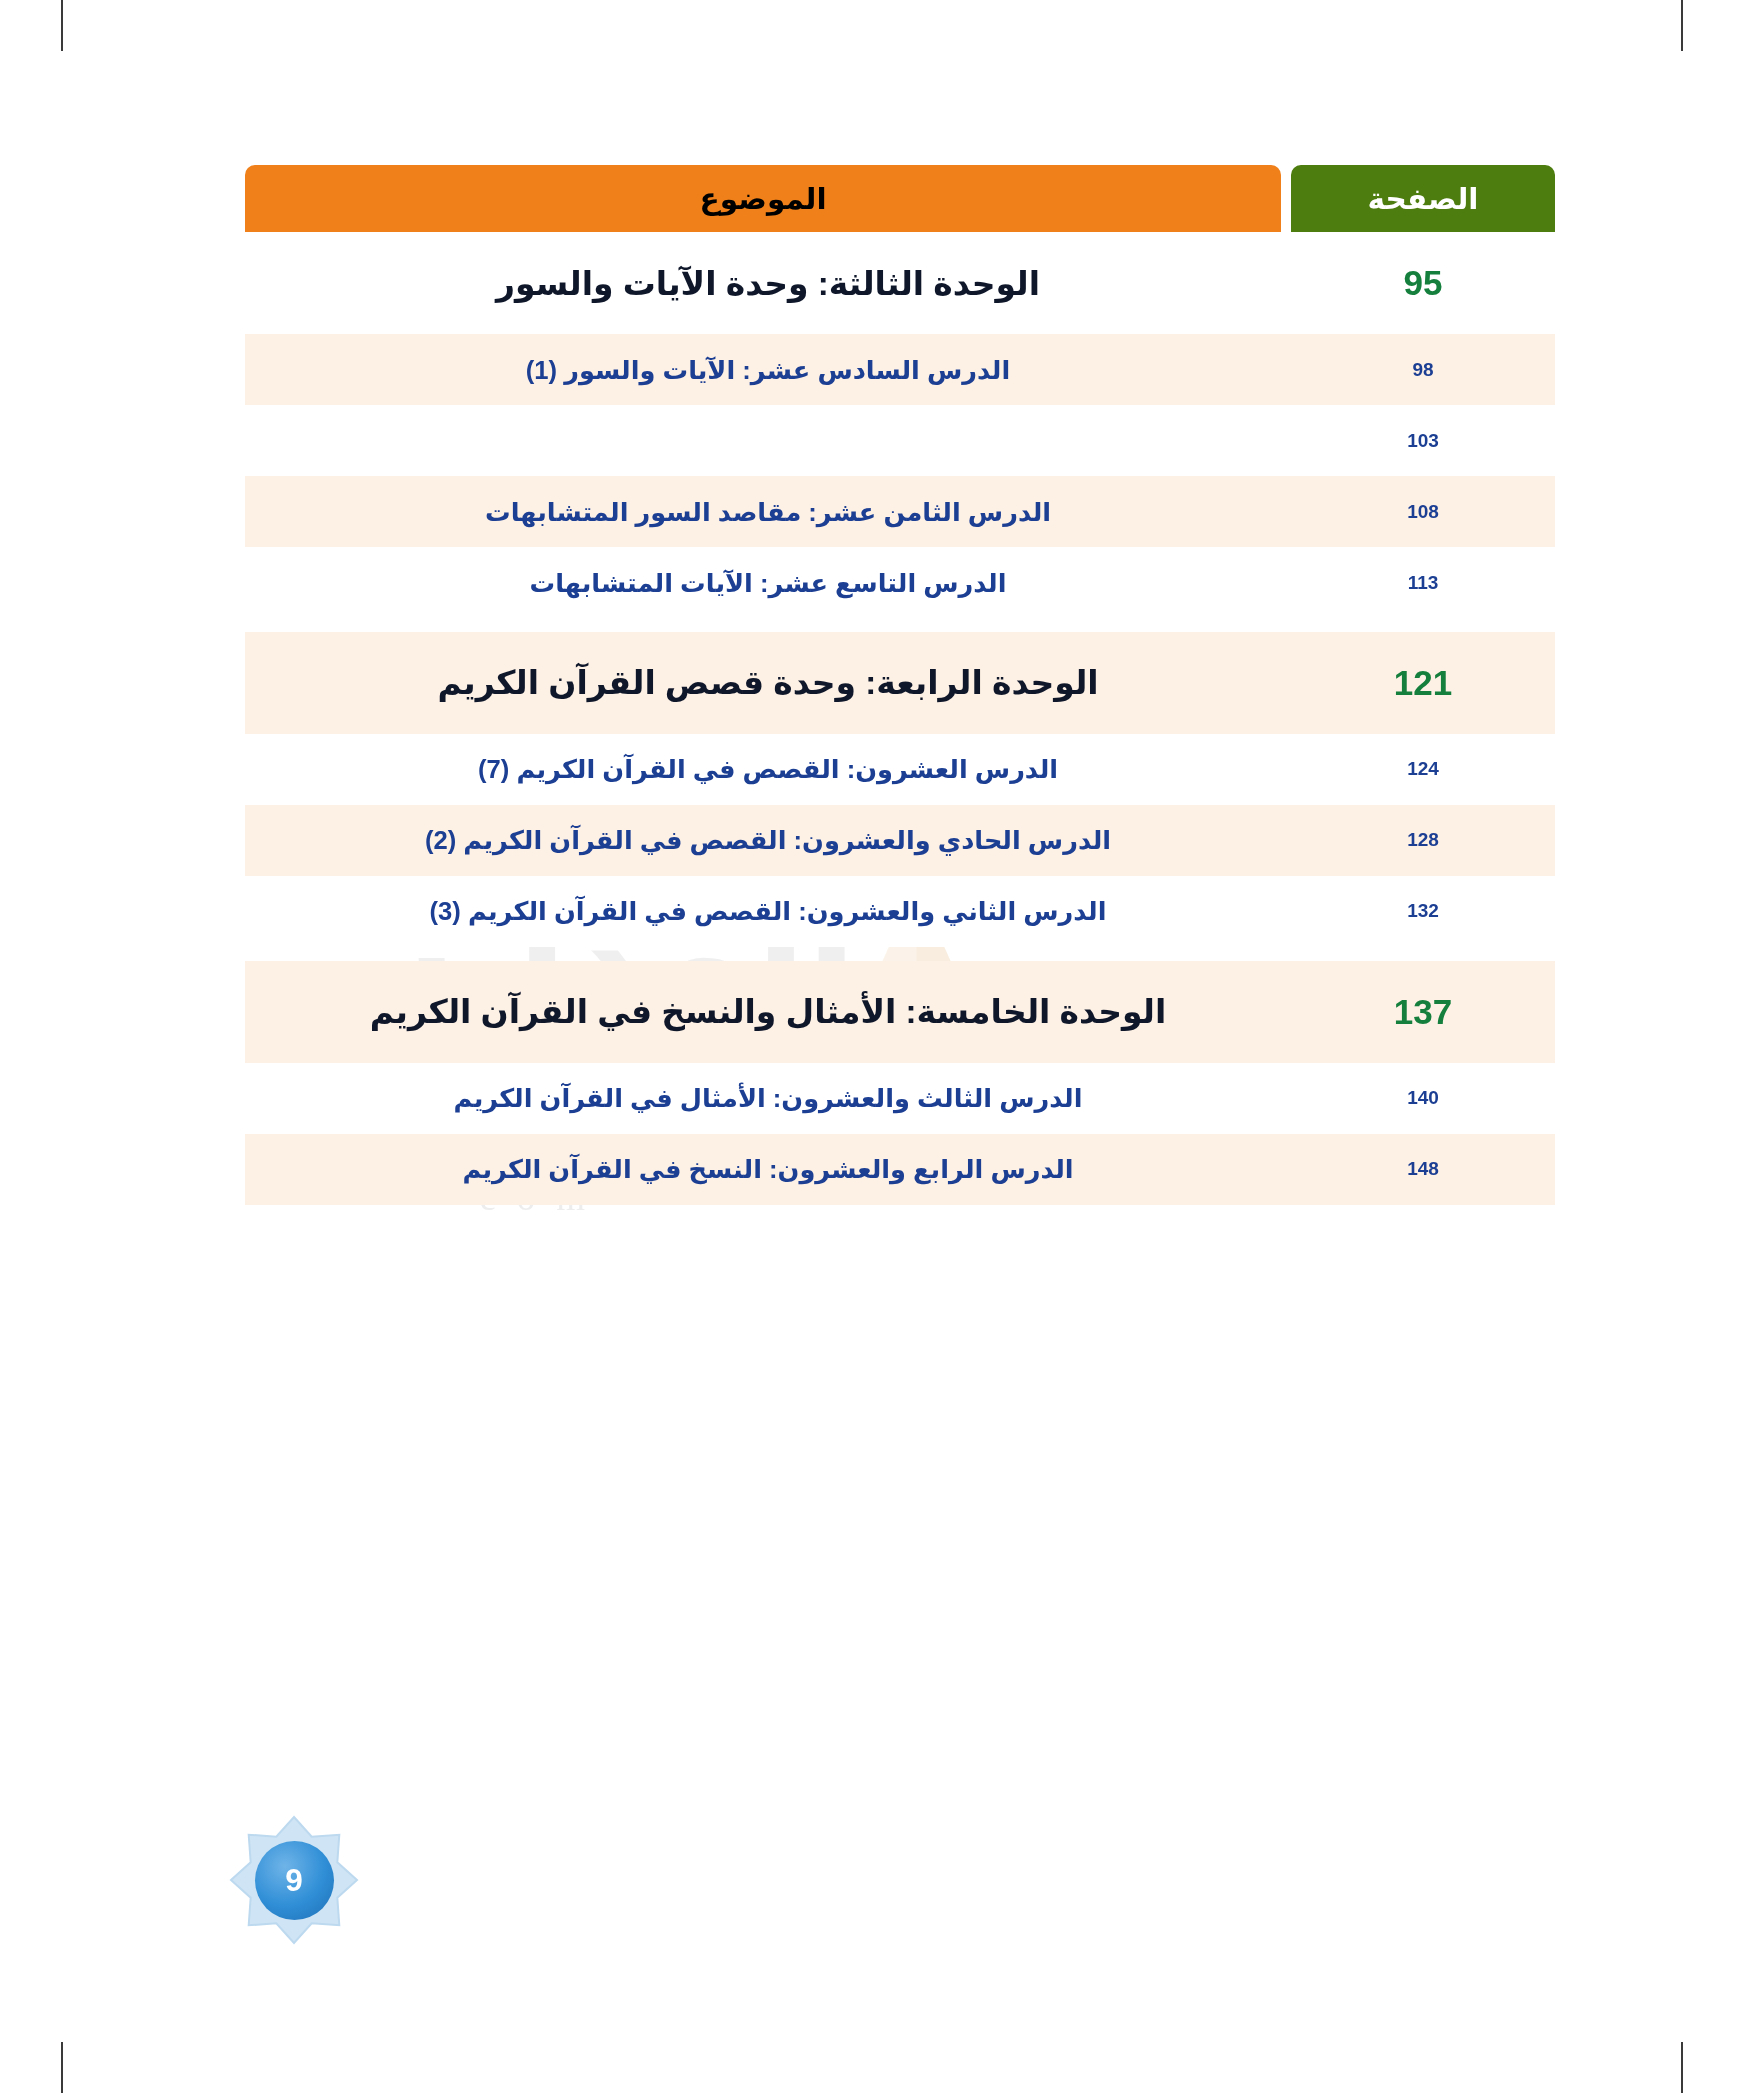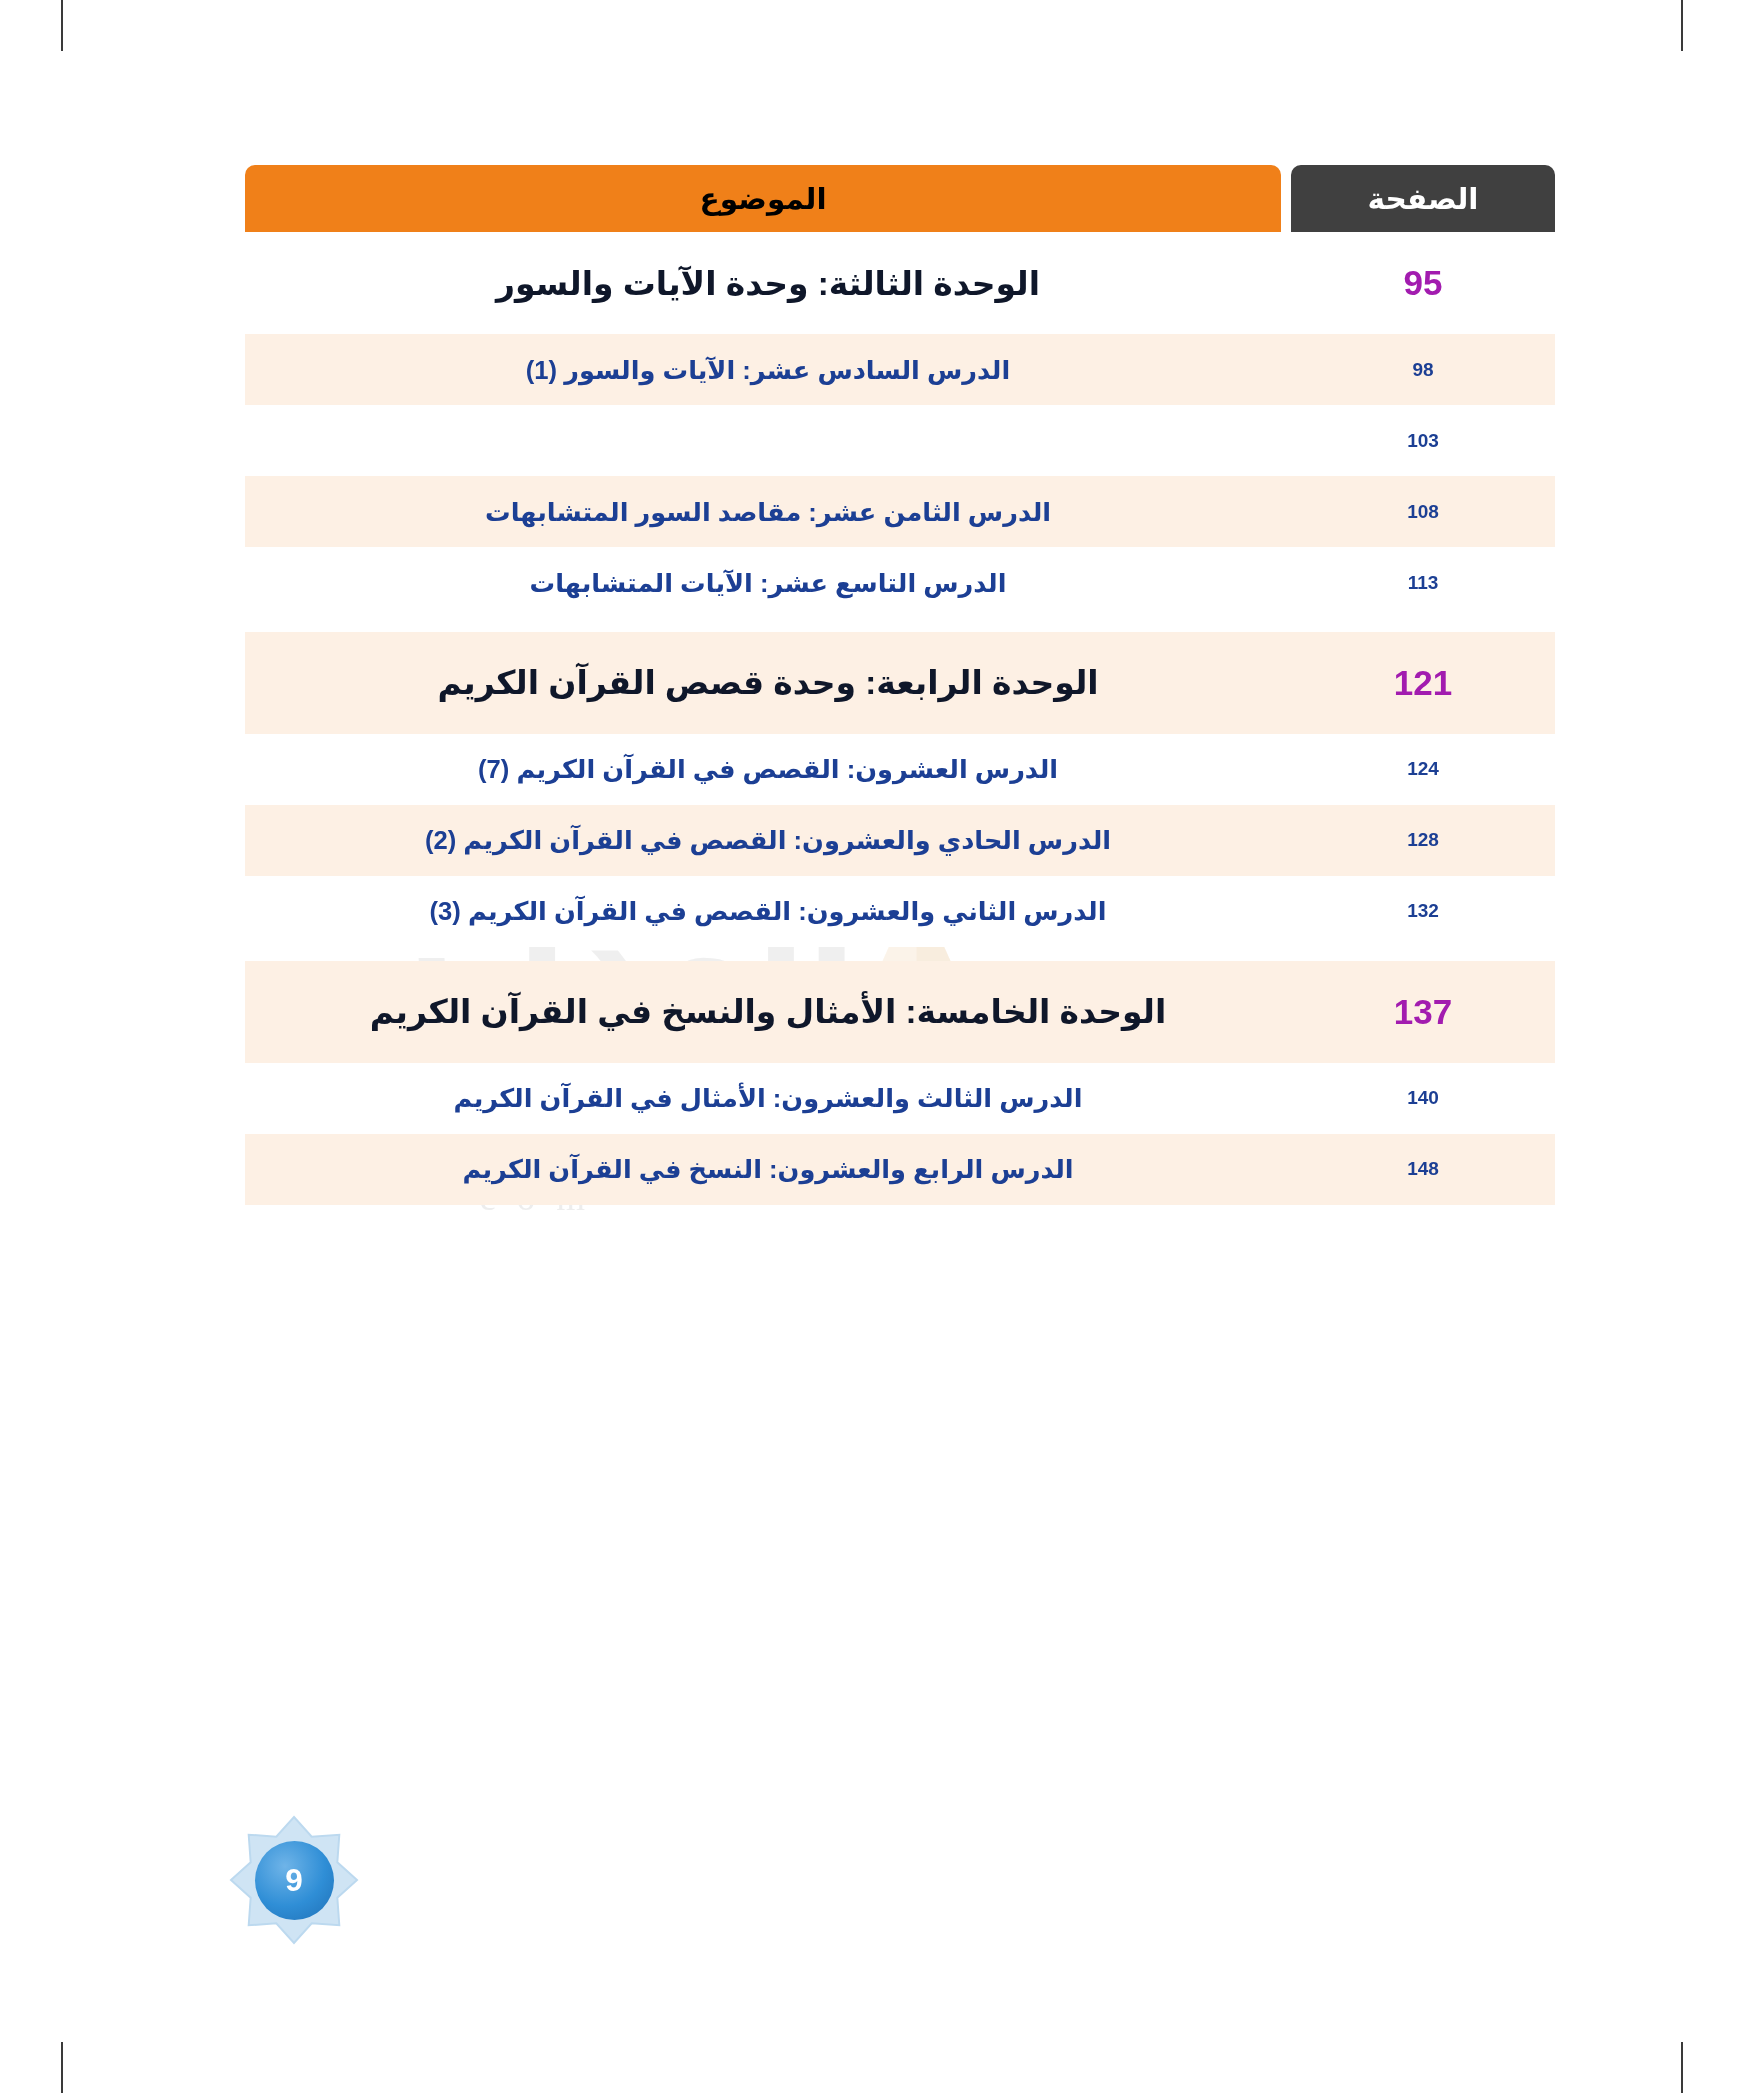--- a/index.html
+++ b/index.html
@@ -86,21 +86,21 @@
     width: 1310px;
     direction: rtl;
   }
   .toc-header {
     display: flex;
     height: 67px;
     gap: 9.9px;
   }
   .th-page {
     width: 264px;
-    background: #404040;
+    background: #4d7c0f;
     color: #ffffff;
     font-size: 29.6px;
     font-weight: bold;
     display: flex;
     align-items: center;
     justify-content: center;
     border-radius: 9.9px 9.9px 0 0;
   }
   .th-subject {
     flex: 1;
@@ -138,21 +138,21 @@
     color: #1c3f94;
     box-sizing: border-box;
     padding: 0 17.7px;
     text-align: center;
   }
 
   
   .row.unit { height: 102px; }
   .row.unit .cell-page {
     font-size: 35px;
-    color: #a21caf;
+    color: #15803d;
   }
   .row.unit .cell-subject {
     font-size: 33px;
     color: #0f172a;
   }
   .row.unit.shaded .cell-page,
   .row.unit.shaded .cell-subject { background: #fdf0e4; }
 
   
   .row.lesson { height: 71px; }

